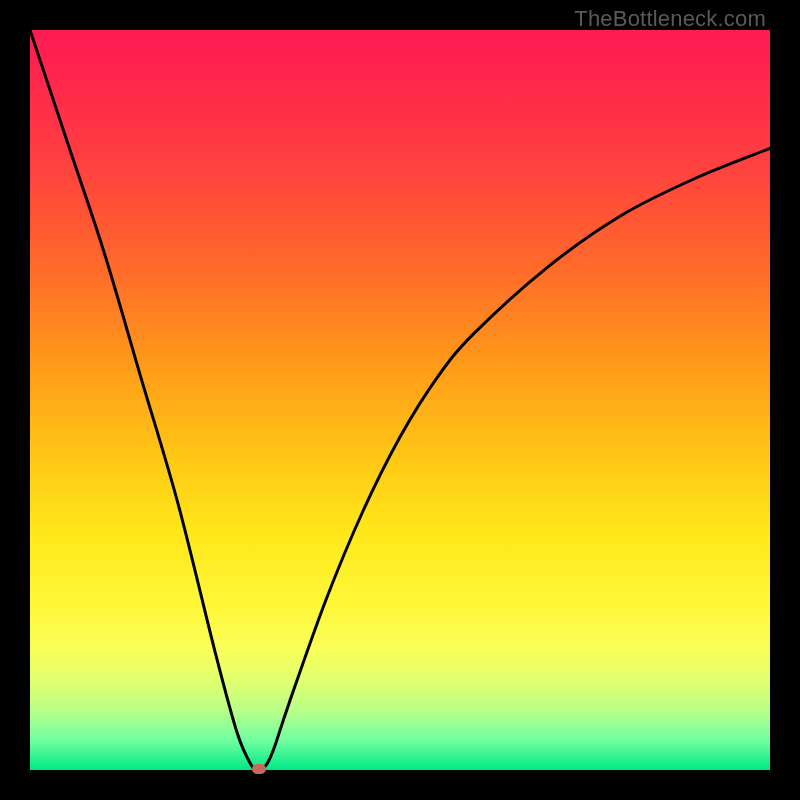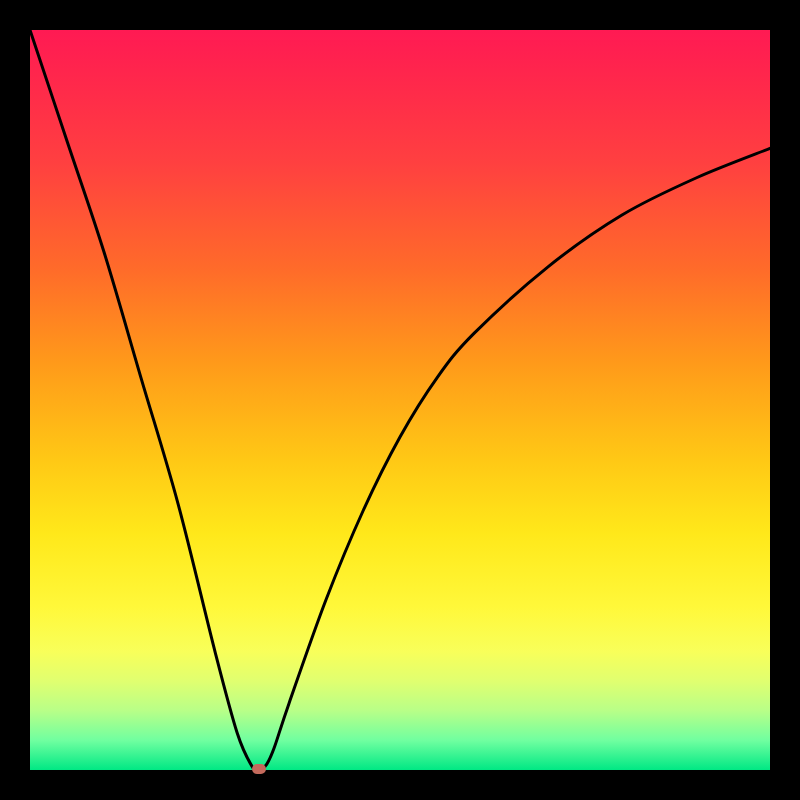--- a/index.html
+++ b/index.html
@@ -52,19 +52,20 @@
     width: 14px;
     height: 10px;
     background: #c46a5c;
     border-radius: 5px;
   }
 </style>
 </head>
 <body>
 
 <div class="frame">
+  <div class="watermark">TheBottleneck.com</div>
   <div class="plot-area">
     <svg class="curve-svg" viewBox="0 0 740 740" preserveAspectRatio="none">
       <path id="curve-path" fill="none" stroke="#000" stroke-width="3" stroke-linejoin="round" stroke-linecap="round" d="M 0 0 C 6.166666666666667 18.5 24.666666666666664 74 37 111 C 49.333333333333336 148 61.666666666666664 182.53333333333333 74 222 C 86.33333333333333 261.46666666666664 98.66666666666667 305.8666666666666 111 347.79999999999995 C 123.33333333333333 389.7333333333333 135.66666666666666 427.9666666666667 148 473.6 C 160.33333333333334 519.2333333333333 175.13333333333333 583.3666666666667 185 621.6 C 194.86666666666667 659.8333333333334 201.03333333333336 683.8833333333333 207.20000000000002 703 C 213.36666666666667 722.1166666666667 218.3 730.1333333333333 222 736.3 C 225.7 742.4666666666666 226.93333333333334 740.37 229.4 740 C 231.86666666666667 739.63 234.33333333333334 737.7800000000001 236.8 734.08 C 239.26666666666668 730.38 240.50000000000003 727.9133333333333 244.20000000000002 717.8 C 247.9 707.6866666666666 250.36666666666667 698.0666666666666 259 673.4 C 267.6333333333333 648.7333333333333 283.6666666666667 601.8666666666666 296 569.8 C 308.3333333333333 537.7333333333333 320.6666666666667 508.1333333333333 333 481 C 345.3333333333333 453.8666666666667 357.66666666666663 429.2 370 407 C 382.33333333333337 384.8 394.66666666666674 365.0666666666666 407.00000000000006 347.79999999999995 C 419.33333333333337 330.5333333333333 425.5 321.90000000000003 444 303.40000000000003 C 462.5 284.90000000000003 493.3333333333333 256.5333333333333 518 236.79999999999995 C 542.6666666666666 217.0666666666666 567.3333333333334 199.79999999999998 592 185 C 616.6666666666666 170.20000000000002 641.3333333333334 159.1 666 148 C 690.6666666666666 136.9 727.6666666666666 123.33333333333331 740 118.39999999999998"></path>
     </svg>
     <div id="optimum-dot" class="optimum-dot" style="left: 222.4px; top: 734px;"></div>
   </div>
 </div>
 
 </body></html>

